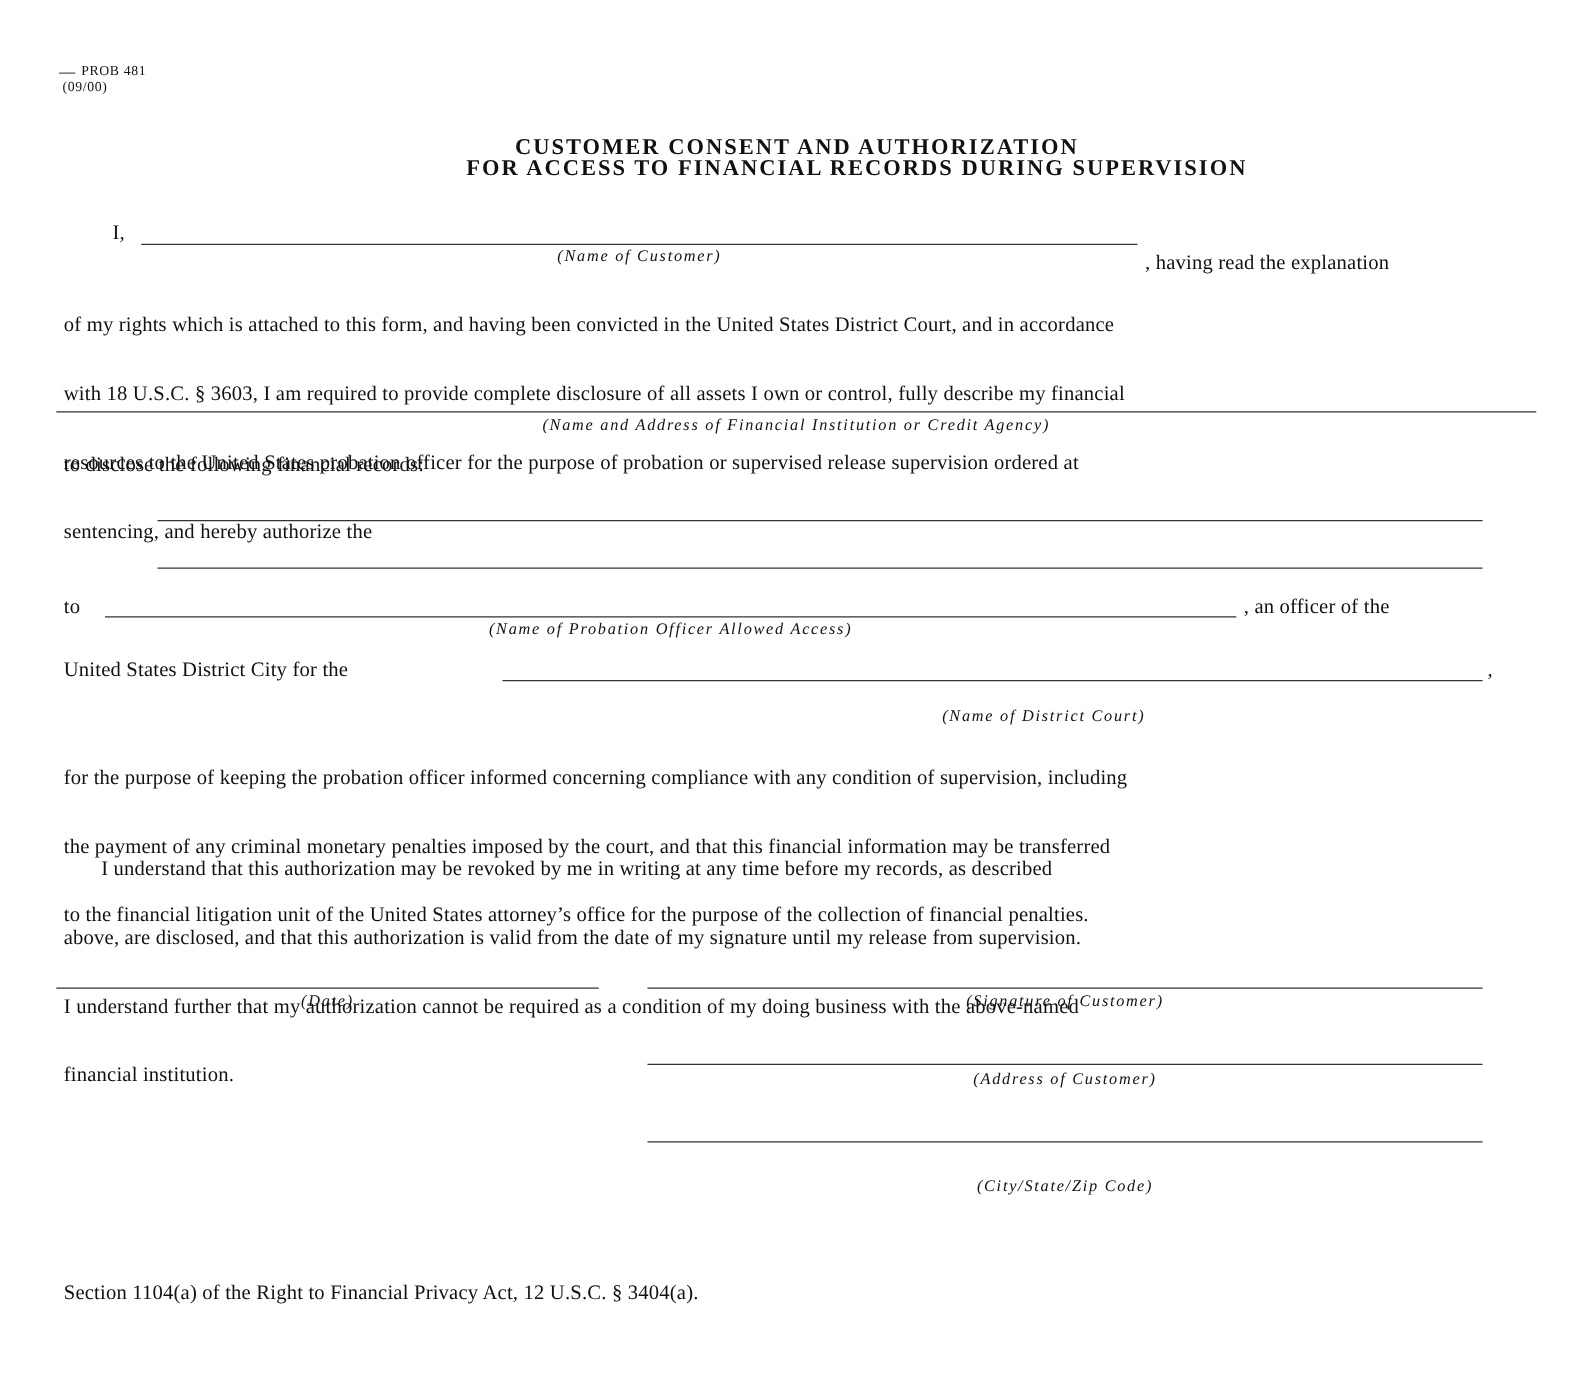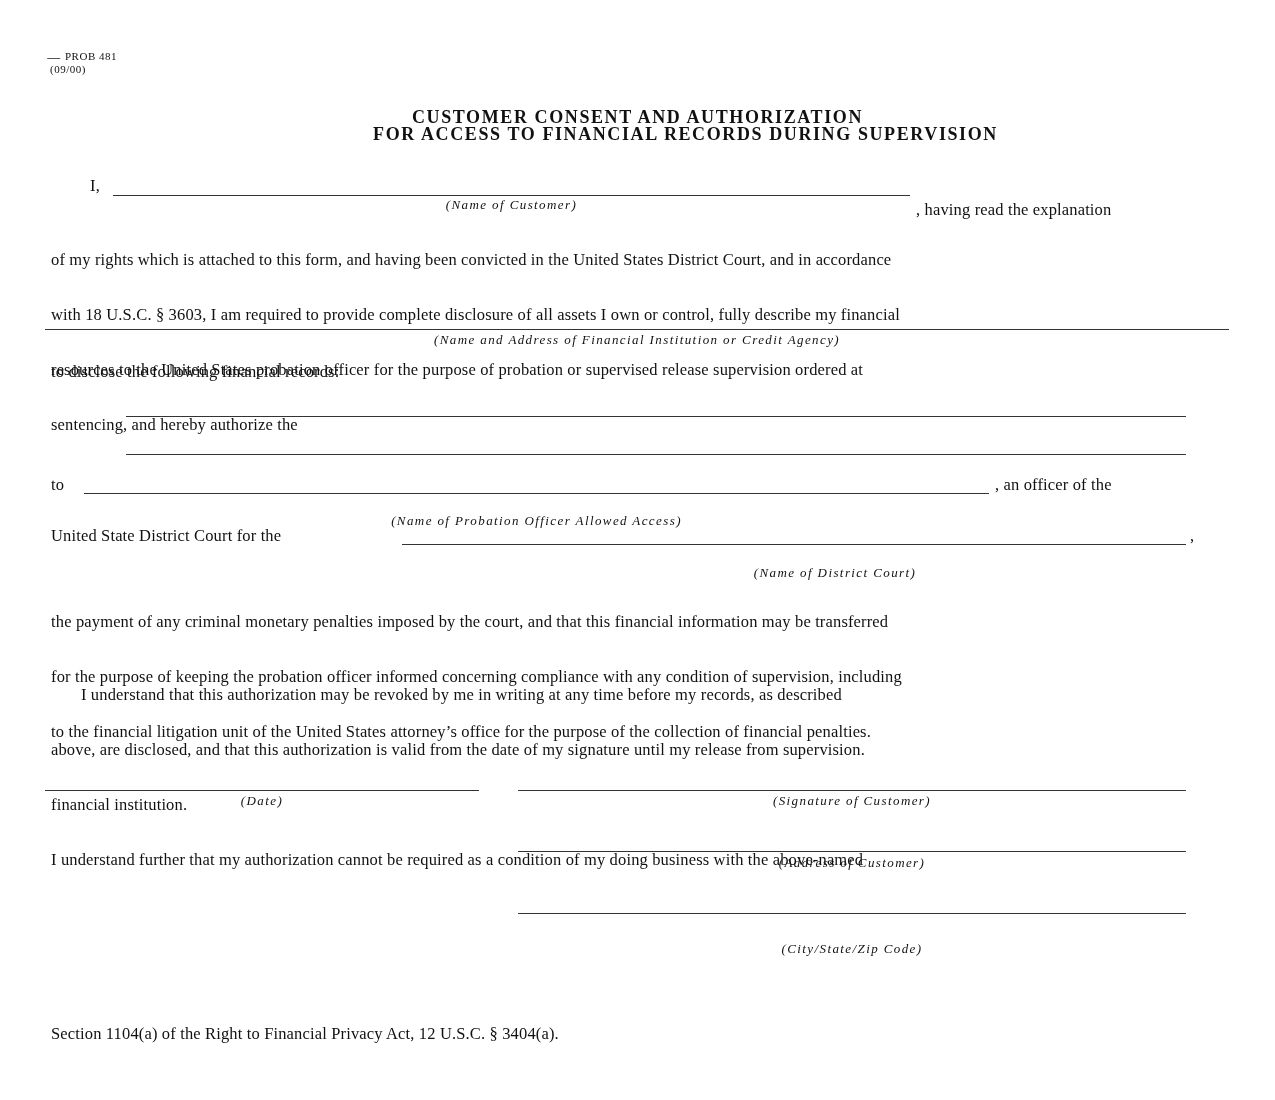--- a/index.html
+++ b/index.html
@@ -48,39 +48,39 @@
 <div class="abs body-text" style="left:51px; top:363px;">to disclose the following financial records:</div>
 <div class="line" style="left:126px; top:416px; width:1060px;"></div>
 <input class="fill-input" style="left: 128px; top: 397px; width: 1056px;" value="">
 <div class="line" style="left:126px; top:454px; width:1060px;"></div>
 <input class="fill-input" style="left: 128px; top: 435px; width: 1056px;" value="">
 
 <div class="abs body-text" style="left:51px; top:476px;">to</div>
 <div class="line" style="left:84px; top:493px; width:905px;"></div>
 <input class="fill-input" style="left: 86px; top: 474px; width: 901px;" value="">
 <div class="abs body-text" style="left:995px; top:476px;">, an officer of the</div>
-<div class="abs caption" style="left:84px; width:905px; top:495px;margin-top:18px;">(Name of Probation Officer Allowed Access)</div>
+<div class="abs caption" style="left:84px; width:905px; top:495px;">(Name of Probation Officer Allowed Access)</div>
 
-<div class="abs body-text" style="left:51px; top:527px;">United State District Court for the</div>
+<div class="abs body-text" style="left:51px; top:527px;">United States District City for the</div>
 <div class="line" style="left:402px; top:544px; width:784px;"></div>
 <input class="fill-input" style="left: 404px; top: 525px; width: 780px;" value="">
 <div class="abs body-text" style="left:1190px; top:527px;">,</div>
 <div class="abs caption" style="left:595px; width:480px; top:546px;margin-top:19px;">(Name of District Court)</div>
 
 <div class="abs body-text para" style="top:576px;">
+  <div>for the purpose of keeping the probation officer informed concerning compliance with any condition of supervision, including</div>
   <div>the payment of any criminal monetary penalties imposed by the court, and that this financial information may be transferred</div>
-  <div>for the purpose of keeping the probation officer informed concerning compliance with any condition of supervision, including</div>
   <div>to the financial litigation unit of the United States attorney’s office for the purpose of the collection of financial penalties.</div>
 </div>
 
 <div class="abs body-text para" style="top:649px;">
   <div>       I understand that this authorization may be revoked by me in writing at any time before my records, as described</div>
   <div>above, are disclosed, and that this authorization is valid from the date of my signature until my release from supervision.</div>
+  <div>I understand further that my authorization cannot be required as a condition of my doing business with the above-named</div>
   <div>financial institution.</div>
-  <div>I understand further that my authorization cannot be required as a condition of my doing business with the above-named</div>
 </div>
 
 <div class="line" style="left:45px; top:790px; width:434px;"></div>
 <input class="fill-input" style="left: 47px; top: 771px; width: 430px;" value="">
 <div class="abs caption" style="left:45px; width:434px; top:793px;">(Date)</div>
 
 <div class="line" style="left:518px; top:790px; width:668px;"></div>
 <input class="fill-input" style="left: 520px; top: 771px; width: 664px;" value="">
 <div class="abs caption" style="left:518px; width:668px; top:793px;">(Signature of Customer)</div>
 

